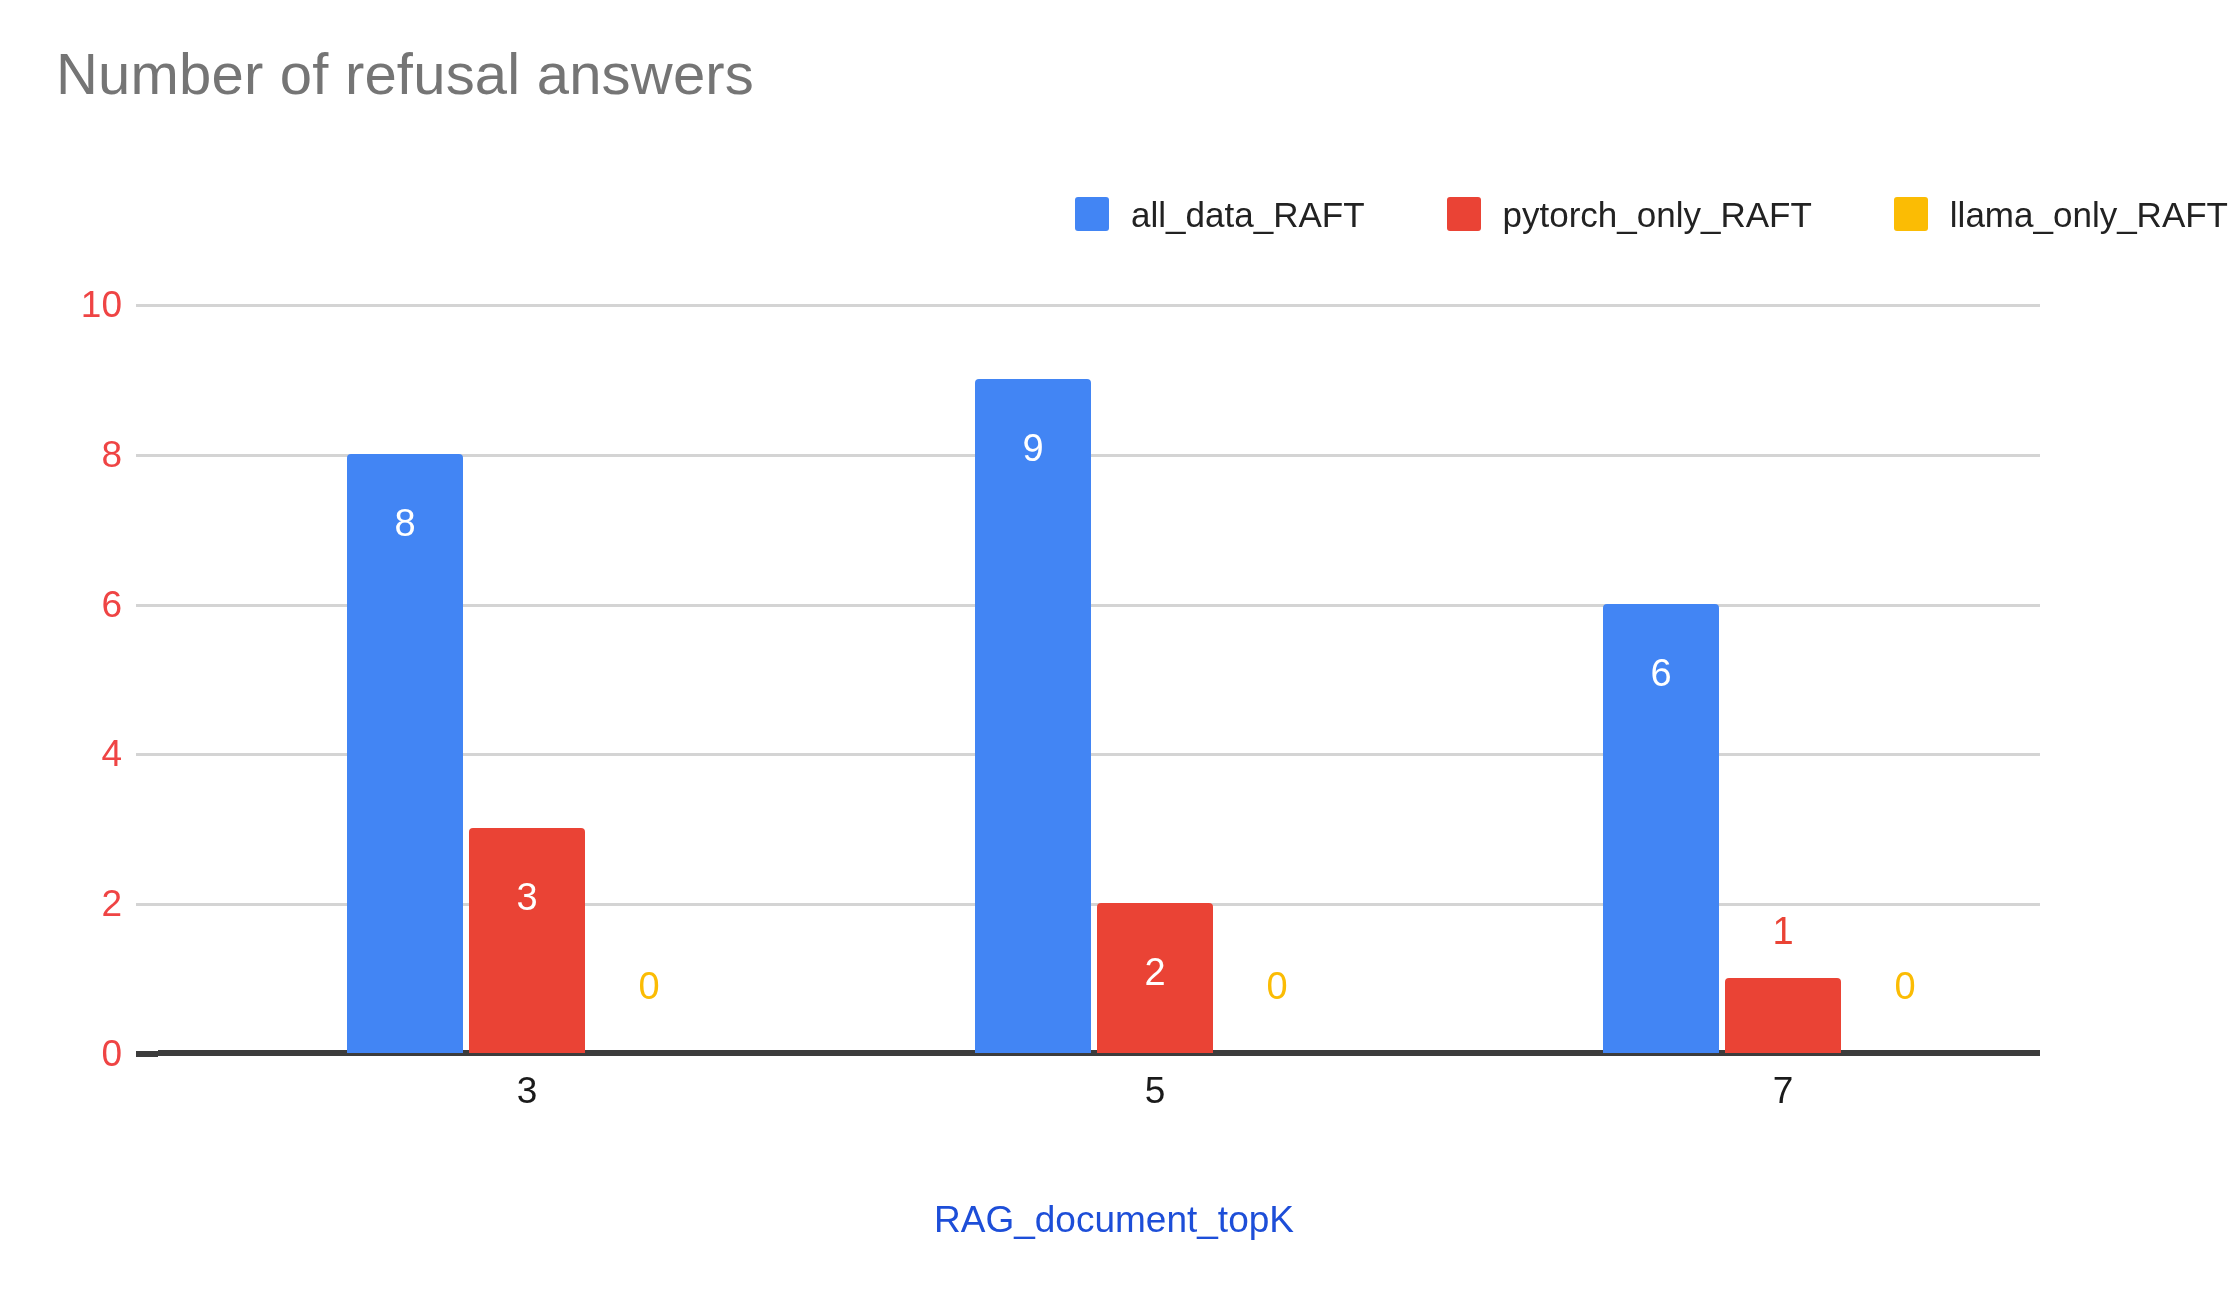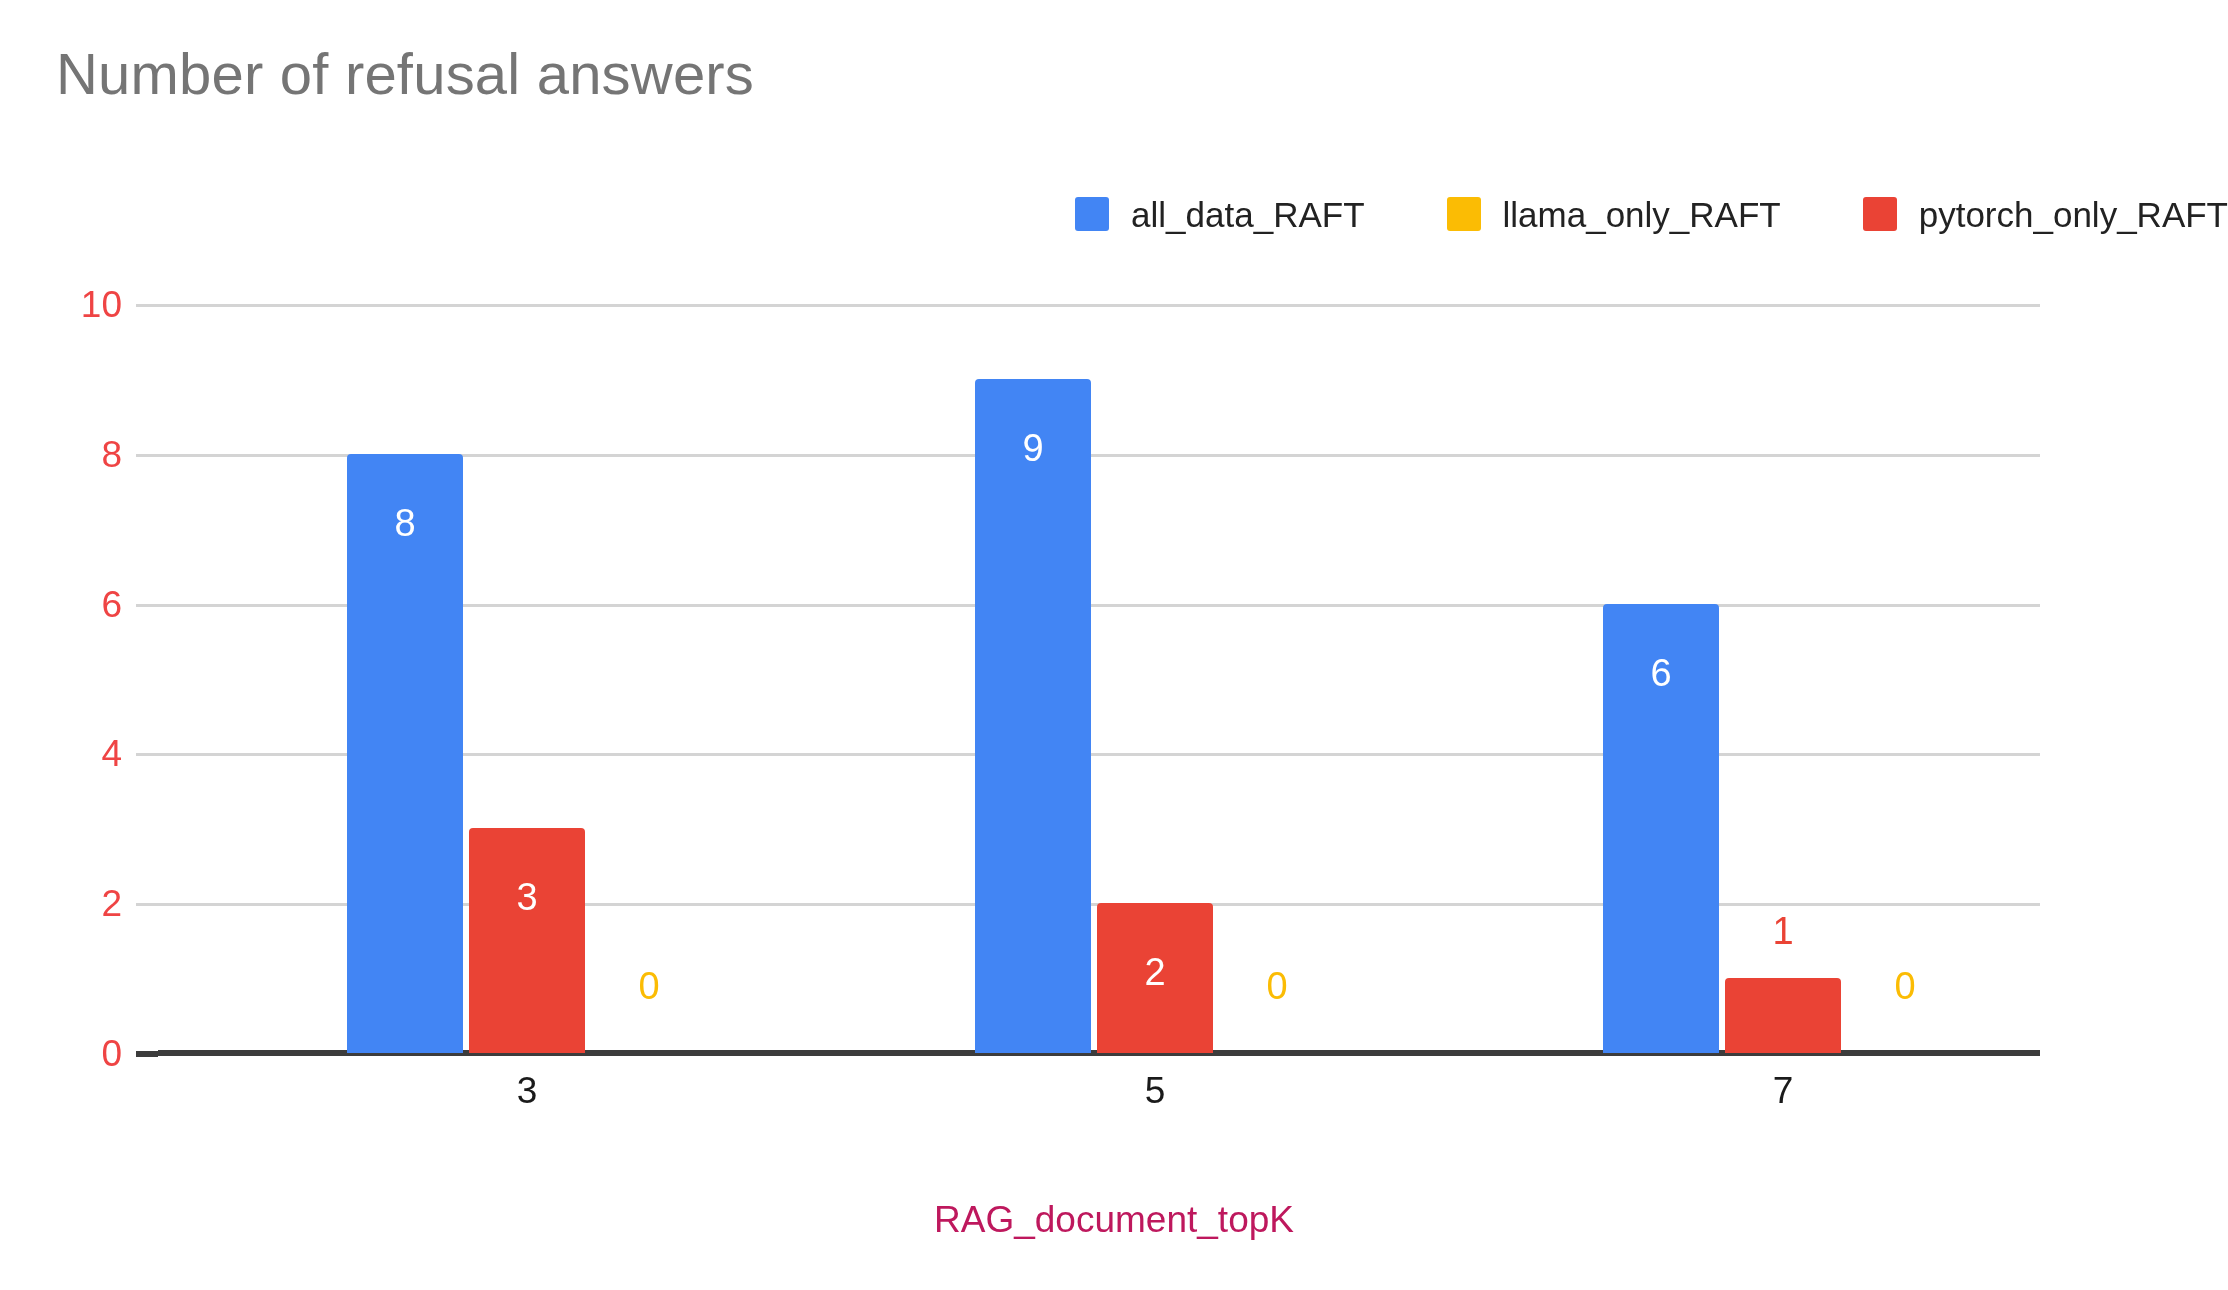--- a/index.html
+++ b/index.html
@@ -162,42 +162,42 @@
   }
 
   #x-axis-title {
     position: absolute;
     left: 0;
     top: 1199px;
     width: 2228px;
     text-align: center;
     font-size: 37px;
     line-height: 42px;
-    color: #be185d;
+    color: #1d4ed8;
   }
 </style>
 </head>
 <body>
 
 <div id="chart-root">
 
   <div id="chart-title">Number of refusal answers</div>
 
   <div id="legend">
     <div class="legend-item">
       <span class="legend-swatch" style="background:#4285f4"></span>
       <span class="legend-label">all_data_RAFT</span>
     </div>
     <div class="legend-item">
+      <span class="legend-swatch" style="background:#ea4335"></span>
+      <span class="legend-label">pytorch_only_RAFT</span>
+    </div>
+    <div class="legend-item">
       <span class="legend-swatch" style="background:#fbbc04"></span>
       <span class="legend-label">llama_only_RAFT</span>
-    </div>
-    <div class="legend-item">
-      <span class="legend-swatch" style="background:#ea4335"></span>
-      <span class="legend-label">pytorch_only_RAFT</span>
     </div>
   </div>
 
   <div id="plot">
 
     <div class="gridline" style="top:0px"></div>
     <div class="gridline" style="top:150px"></div>
     <div class="gridline" style="top:300px"></div>
     <div class="gridline" style="top:449px"></div>
     <div class="gridline" style="top:599px"></div>

